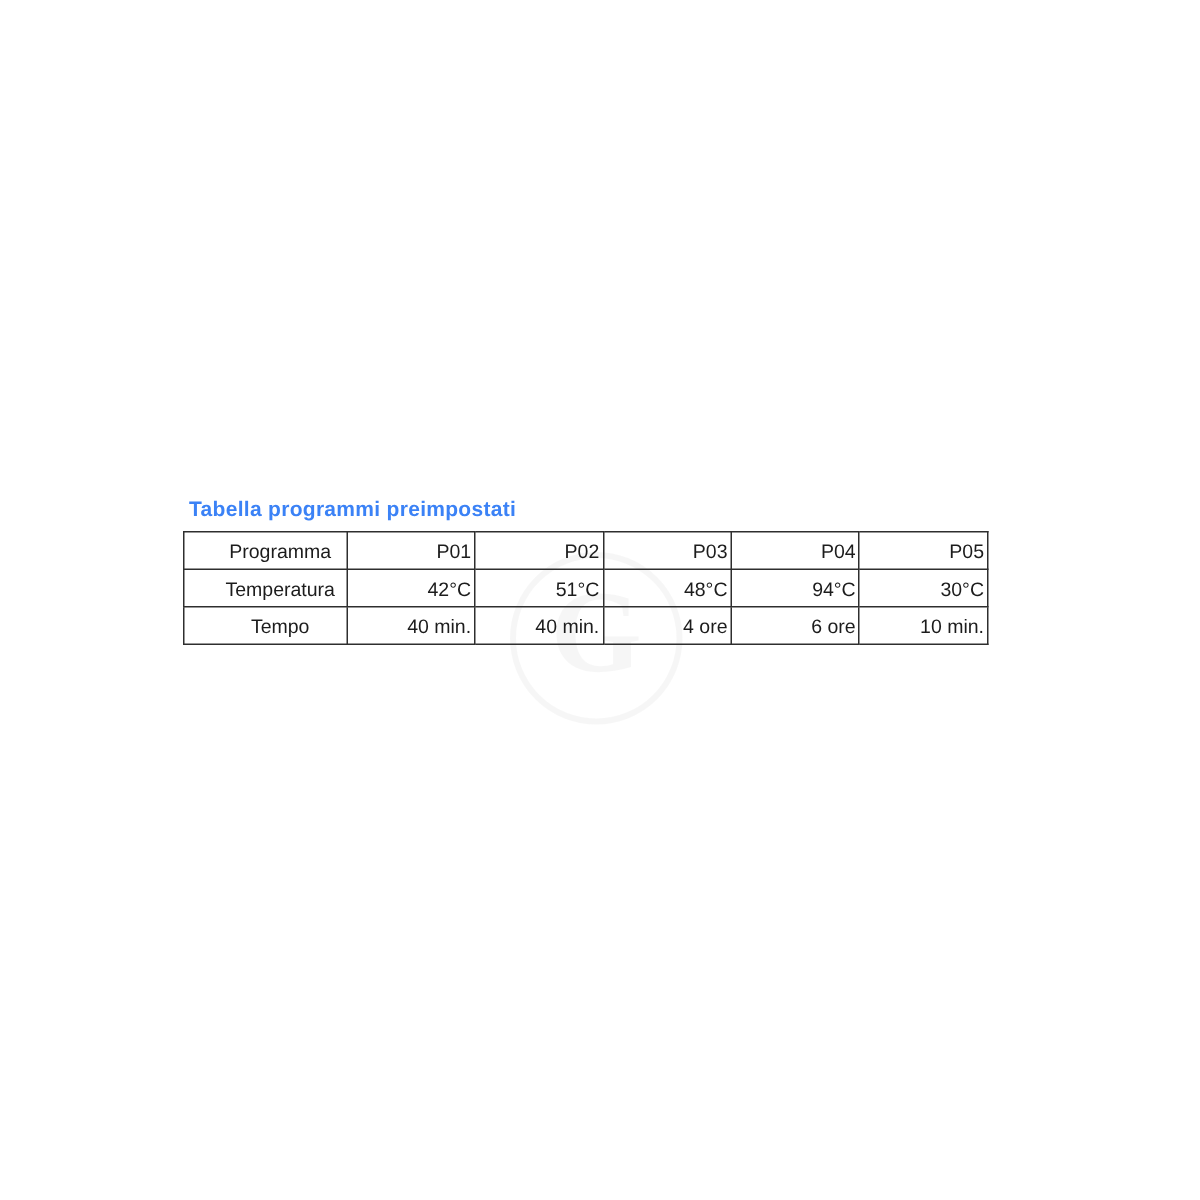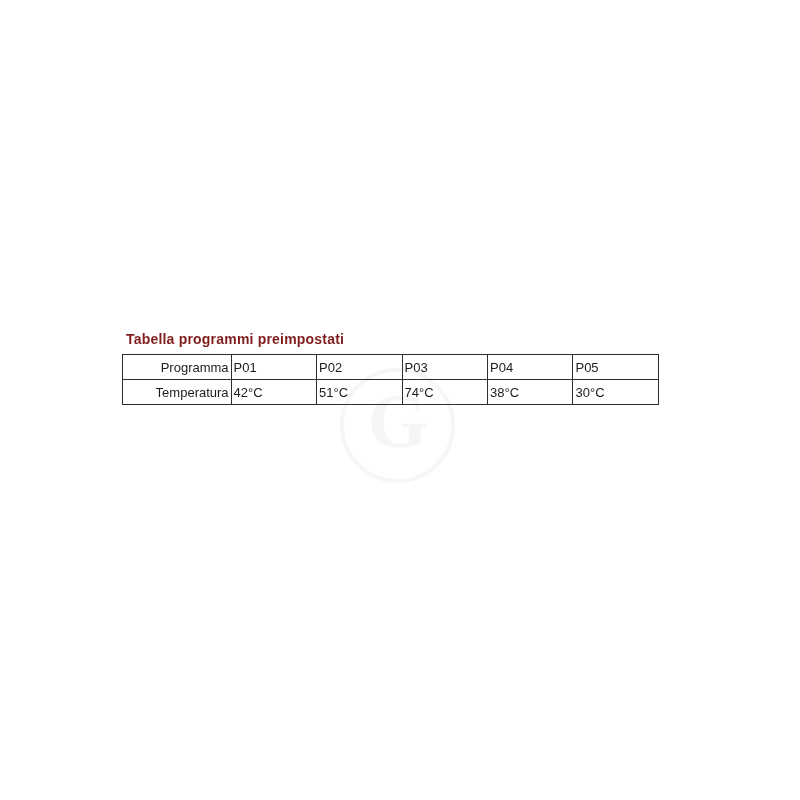--- a/index.html
+++ b/index.html
@@ -19,45 +19,45 @@
   .doc-area {
     position: absolute;
     left: 122px;
     top: 331px;
     width: 538px;
   }
 
   .doc-title {
     font-size: 14px;
     font-weight: bold;
-    color: #7f1d1d;
+    color: #3b82f6;
     margin: 0 0 7px 4px;
     letter-spacing: 0.2px;
   }
 
   table.program-table {
     border-collapse: collapse;
     table-layout: fixed;
     width: 537px;
     background: transparent;
     position: relative;
     z-index: 2;
   }
   table.program-table td {
     border: 1px solid #2e2e2e;
     height: 24px;
     font-size: 13px;
     color: #1c1c1c;
-    text-align: left;
+    text-align: right;
     padding: 0 2px;
     background: transparent;
     white-space: nowrap;
   }
   table.program-table td.row-label {
-    text-align: right;
+    text-align: center;
     padding-left: 22px;
     width: 108px;
   }
   table.program-table col.val-col {
     width: 85px;
   }
 
   
   .watermark {
     position: absolute;
@@ -116,19 +116,27 @@
         <td>P01</td>
         <td>P02</td>
         <td>P03</td>
         <td>P04</td>
         <td>P05</td>
       </tr>
       <tr>
         <td class="row-label">Temperatura</td>
         <td>42°C</td>
         <td>51°C</td>
-        <td>74°C</td>
-        <td>38°C</td>
+        <td>48°C</td>
+        <td>94°C</td>
         <td>30°C</td>
+      </tr>
+      <tr>
+        <td class="row-label">Tempo</td>
+        <td>40 min.</td>
+        <td>40 min.</td>
+        <td>4 ore</td>
+        <td>6 ore</td>
+        <td>10 min.</td>
       </tr>
     </tbody>
   </table>
 </div>
 
 </body></html>

